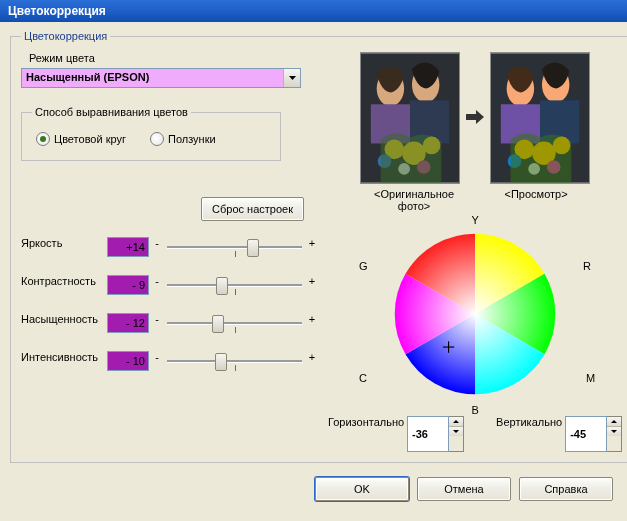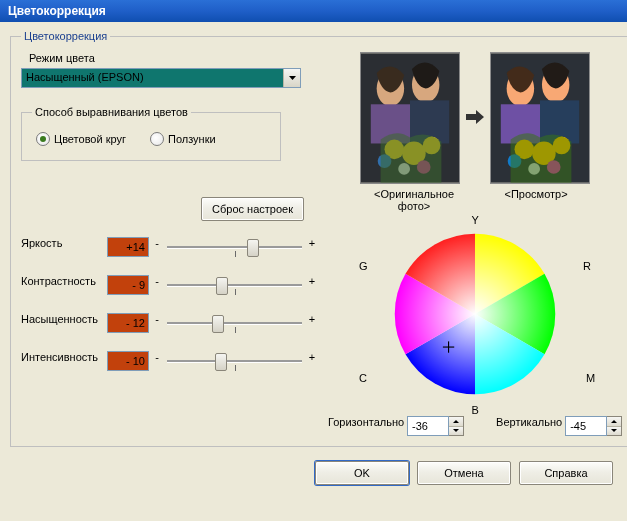--- a/index.html
+++ b/index.html
@@ -63,23 +63,24 @@
   }
   .label-block {
     margin: 4px 0 4px 8px;
   }
   .combo {
     display: flex;
     align-items: stretch;
     width: 280px;
     height: 20px;
     border: 1px solid #7f9db9;
-    background: #0f766e;
+    background: #f0abfc;
     box-sizing: border-box;
     margin-left: 0;
+    font-weight: bold;
   }
   .combo .combo-text {
     flex: 1;
     padding: 2px 4px;
     overflow: hidden;
     white-space: nowrap;
   }
   .combo .combo-btn {
     width: 16px;
     background: linear-gradient(to bottom,#f6f6f3,#d8d5c7);
@@ -155,21 +156,21 @@
   }
   .slider-label {
     width: 80px;
     text-align: left;
     padding-right: 2px;
   }
   .num-box {
     width: 34px;
     height: 18px;
     border: 1px solid #7f9db9;
-    background: #c2410c;
+    background: #a21caf;
     display: flex;
     align-items: center;
     justify-content: flex-end;
     padding: 0 3px;
     box-sizing: content-box;
   }
   .minus, .plus {
     width: 8px;
     text-align: center;
   }
@@ -258,21 +259,22 @@
     gap: 32px;
     margin-top: 2px;
   }
   .hv-block {
     display: flex;
     gap: 3px;
   }
   .spin {
     display: flex;
     align-items: stretch;
-    height: 20px;
+    height: 36px;
+    font-weight: bold;
   }
   .spin .spin-text {
     width: 42px;
     border: 1px solid #7f9db9;
     background: #fff;
     display: flex;
     align-items: center;
     padding: 0 4px;
     box-sizing: border-box;
   }

